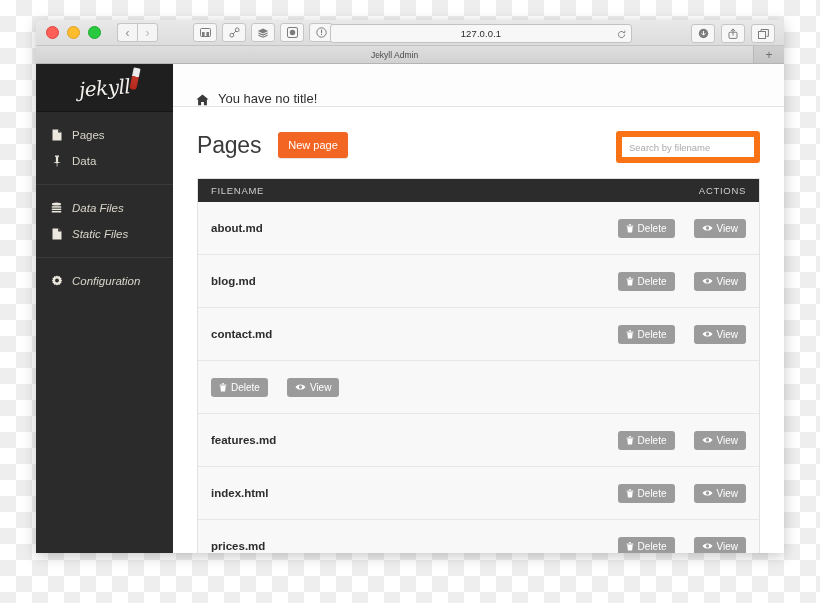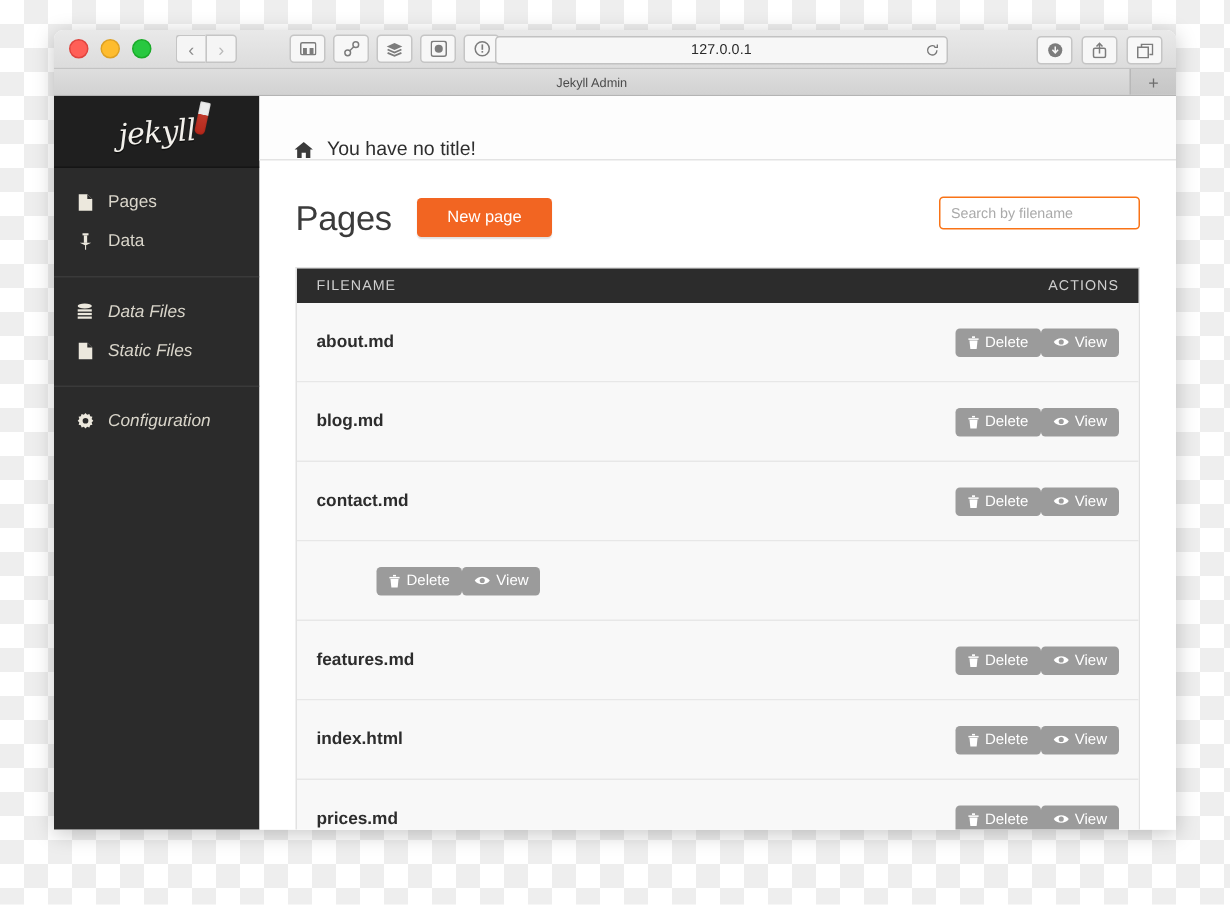--- a/index.html
+++ b/index.html
@@ -192,30 +192,30 @@
   }
   .page-title {
     font-size: 23px; color: #3b3b3b; font-weight: normal;
     letter-spacing: -.2px;
   }
   .btn-new {
     margin-left: 17px;
     background: #f26522;
     color: #ffffff;
     font-size: 11px;
-    padding: 7px 20px;
+    padding: 7px 10px;
     border: none;
     border-radius: 3px;
     cursor: pointer;
     box-shadow: 0 1px 1px rgba(0,0,0,.12);
   }
   .search-box {
     position: absolute; right: 0; top: 2px;
     width: 118px; height: 20px;
-    border: 1px solid #f97316;
+    border: 6px solid #f97316;
     border-radius: 3px;
     background: #fff;
     padding: 0 7px;
     font-size: 9.5px;
     color: #555;
     outline: none;
   }
   .search-box::placeholder { color: #aaaaaa; }
 
   
@@ -238,21 +238,21 @@
     background: #f8f8f8;
     border-bottom: 1px solid #e7e7e7;
     padding: 0 13px;
   }
   .trow .fname {
     flex: 1;
     font-size: 11.5px;
     font-weight: bold;
     color: #2d2d2d;
   }
-  .acts { display: flex; gap: 0; margin-left: 40px; }
+  .acts { display: flex; gap: 19px; }
   .btn-act {
     display: inline-flex; align-items: center; gap: 4px;
     background: #9b9b9b;
     color: #ffffff;
     font-size: 10px;
     padding: 4px 8px;
     border: none;
     border-radius: 3px;
     cursor: pointer;
   }

